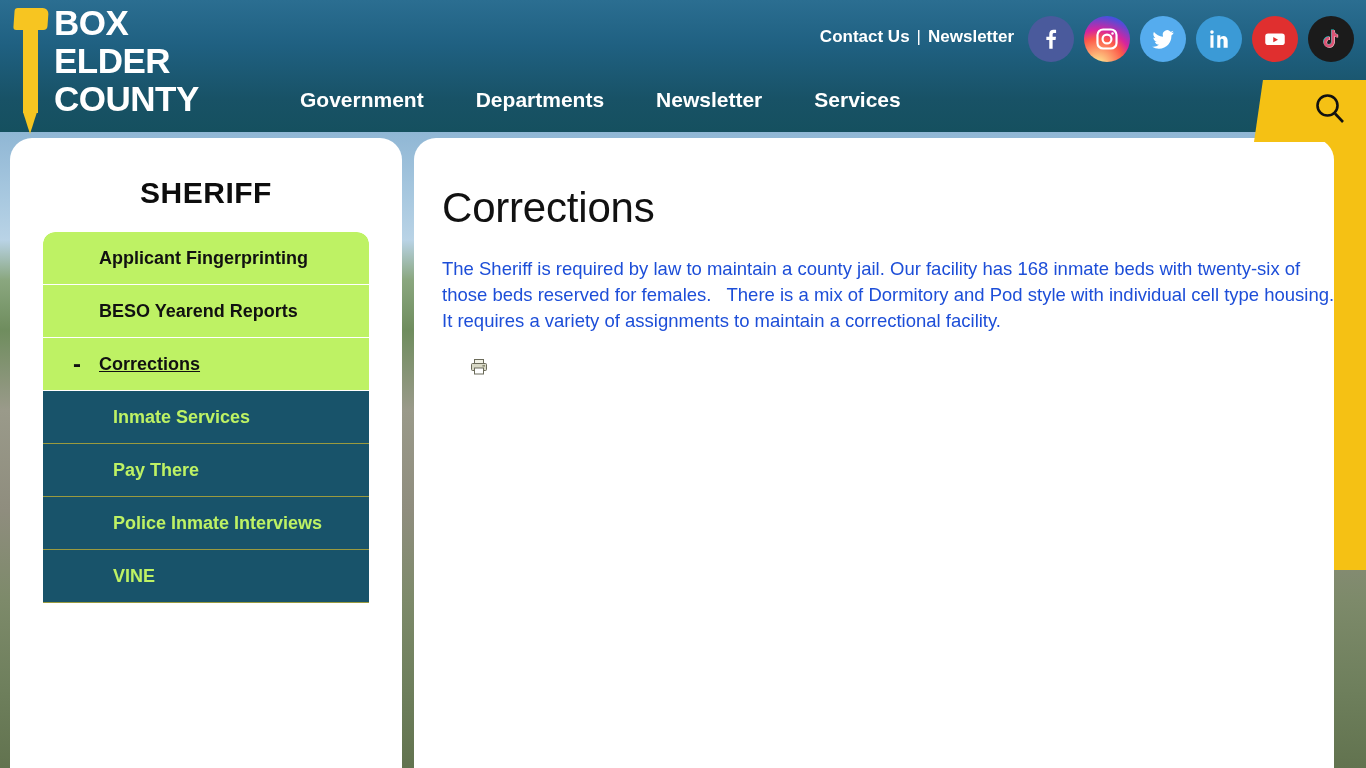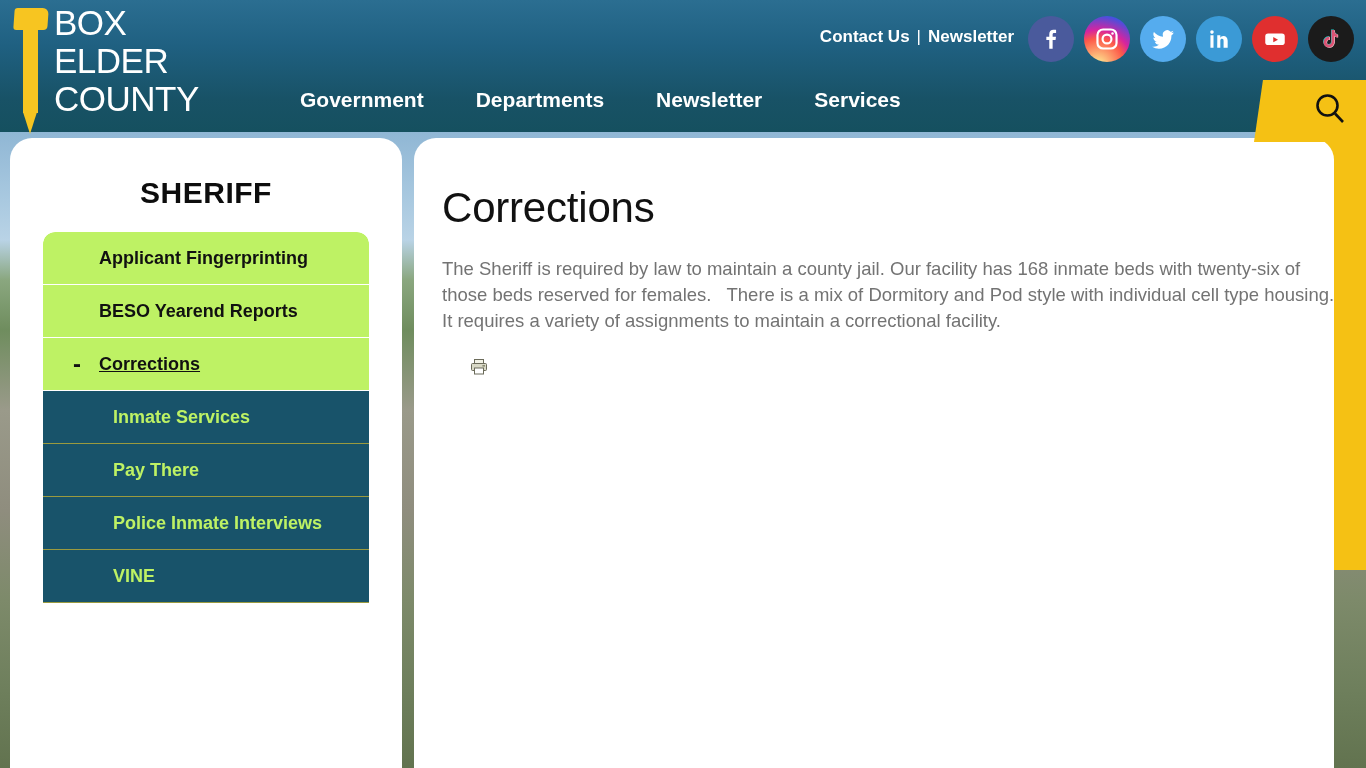--- a/index.html
+++ b/index.html
@@ -46,21 +46,21 @@
     background: #F7C521;
   }
   #spike .tip {
     position: absolute; left: 15px; top: 108px;
     width: 0; height: 0;
     border-left: 7.5px solid transparent;
     border-right: 7.5px solid transparent;
     border-top: 22px solid #F7C521;
   }
   #logo-text {
-    margin-left: 4px; color: #ffffff; font-weight: 400;
+    margin-left: 4px; color: #ffffff; font-weight: 700;
     font-size: 35px; line-height: 38px; letter-spacing: -0.5px;
   }
   #logo-text span { display: block; }
 
   
   #toplinks {
     position: absolute; right: 352px; top: 27px;
     color: #ffffff; font-size: 17px; font-weight: 700; white-space: nowrap;
   }
   #toplinks a { color:#fff; text-decoration: none; }
@@ -163,21 +163,21 @@
     position: absolute; left: 414px; top: 138px; width: 920px; height: 646px;
     background: #ffffff; border-radius: 22px 22px 0 0; z-index: 4;
     padding: 48px 0 0 28px; overflow: hidden;
   }
   #page-title {
     font-size: 42px; font-weight: 400; color: #111111; line-height: 1.05;
     letter-spacing: -0.2px;
   }
   #body-copy {
     margin-top: 26px; width: 900px;
-    font-size: 18.5px; line-height: 26px; color: #737373;
+    font-size: 18.5px; line-height: 26px; color: #1d4ed8;
     white-space: pre-wrap;
   }
   #print-row { margin-top: 24px; padding-left: 28px; }
 
   .printer { display:block; }
 </style>
 </head>
 <body>
 
 <div id="page">

